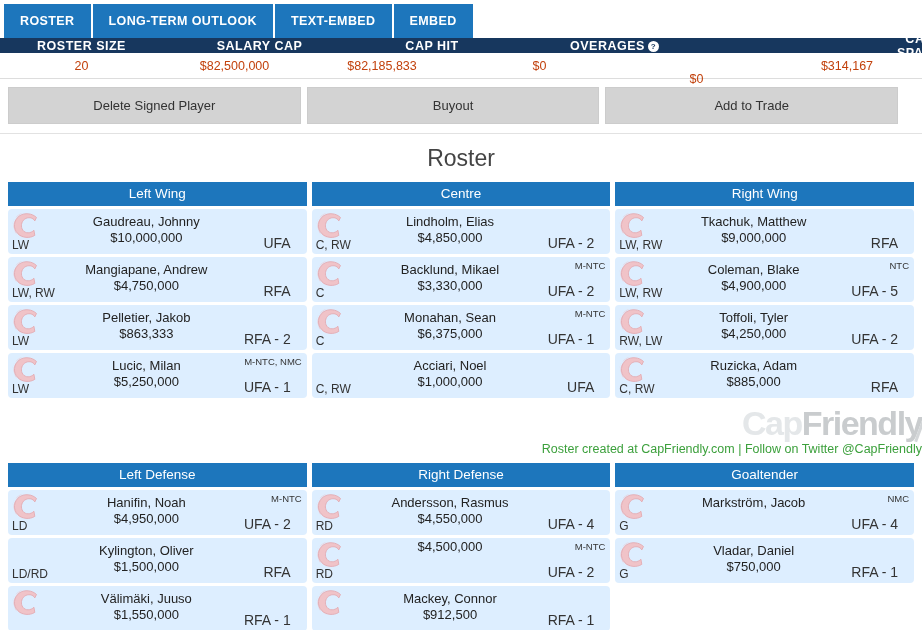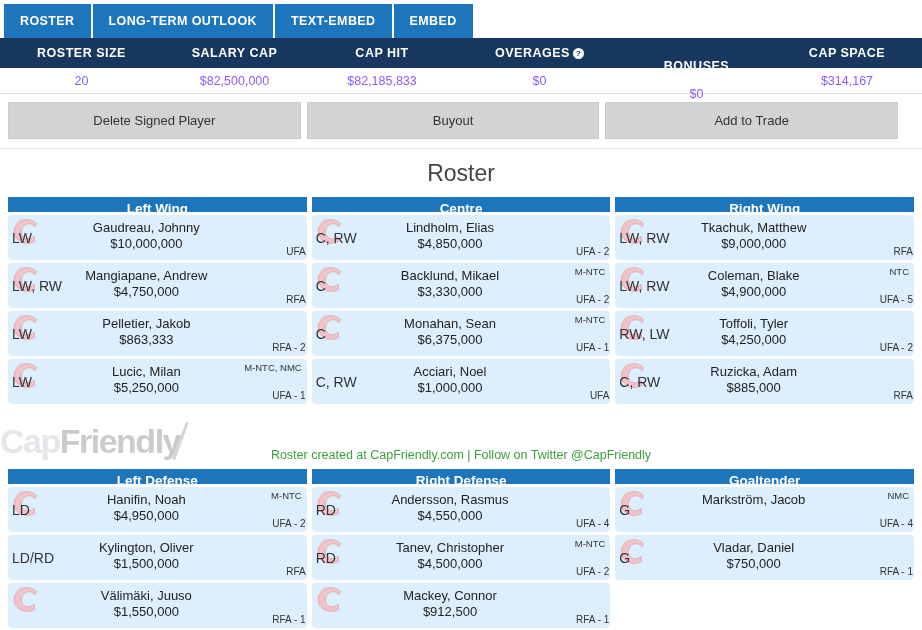--- a/index.html
+++ b/index.html
@@ -32,40 +32,41 @@
     padding: 0 16px;
     height: 34px;
     cursor: pointer;
     white-space: nowrap;
   }
 
   
   .summary-head {
     background: #17375e;
     display: flex;
-    height: 30px;
+    height: 15px;
     align-items: center;
+    gap: 25px;
   }
   .summary-head .cell {
     color: #ffffff;
     font-size: 12.5px;
     font-weight: bold;
     letter-spacing: .5px;
     text-align: center;
   }
   .summary-vals {
     display: flex;
     height: 26px;
     align-items: center;
     border-bottom: 1px solid #dddddd;
   }
   .summary-vals .cell {
     font-size: 12.5px;
     text-align: center;
-    color: #8b5cf6;
+    color: #c2410c;
   }
   .cell.c1 { flex: 0 0 163px; }
   .cell.c2 { flex: 0 0 143px; }
   .cell.c3 { flex: 0 0 152px; }
   .cell.c4 { flex: 0 0 163px; }
   .cell.c5 { flex: 0 0 151px; margin-top: 26px; }
   .cell.c6 { flex: 1 1 auto; }
 
   .help-icon {
     display: inline-block;
@@ -117,23 +118,22 @@
     gap: 5px;
     padding: 0 8px;
   }
   .pos-col { flex: 1 1 0; min-width: 0; }
 
   .pos-head {
     background: #1d76bc;
     color: #ffffff;
     text-align: center;
     font-size: 13.5px;
-    height: 15px;
+    height: 24px;
     line-height: 24px;
-    font-weight: bold;
   }
 
   .player-row {
     position: relative;
     height: 45px;
     background: #ddeeff;
     border-radius: 4px;
     margin-top: 3px;
     cursor: pointer;
     overflow: hidden;
@@ -142,22 +142,22 @@
   .logo-wrap {
     position: absolute;
     left: 3px;
     top: 2px;
     width: 34px;
     height: 30px;
   }
   .pos-abbr {
     position: absolute;
     left: 4px;
-    bottom: 14px;
-    font-size: 14px;
+    bottom: 2px;
+    font-size: 12px;
     color: #333333;
     white-space: nowrap;
   }
   .p-name {
     text-align: center;
     font-size: 13px;
     color: #222222;
     padding: 5px 62px 0 40px;
     white-space: nowrap;
     overflow: hidden;
@@ -172,31 +172,31 @@
   .p-clause {
     position: absolute;
     right: 5px;
     top: 3px;
     font-size: 9.5px;
     color: #333333;
     white-space: nowrap;
   }
   .p-expiry {
     position: absolute;
-    right: 1px;
+    right: 16px;
     bottom: 3px;
-    font-size: 10px;
+    font-size: 14px;
     color: #333333;
     white-space: nowrap;
   }
 
   
   .watermark {
-    text-align: left;
-    padding: 20px 0 2px 0;
+    text-align: right;
+    padding: 8px 0 2px 0;
     height: 44px;
   }
   .wm-text {
     font-size: 34px;
     font-weight: bold;
     letter-spacing: -1.5px;
     line-height: 34px;
     display: inline-block;
     position: relative;
   }
@@ -205,21 +205,21 @@
   .wm-slash {
     position: absolute;
     right: -2px;
     top: -3px;
     width: 3px;
     height: 40px;
     background: #d3d6d8;
     transform: rotate(20deg);
   }
   .attribution {
-    text-align: center;
+    text-align: right;
     font-size: 12.5px;
     color: #3ca03c;
     padding-bottom: 7px;
   }
 </style>
 </head>
 <body>
 
 <div class="tabs" id="tab-bar">
     <div class="tab">ROSTER</div>
@@ -539,21 +539,20 @@
               <path d="M30 7 C25 2 16 1 10 5 C3 10 2 20 8 26 C13 31 22 32 28 28 L27 22 C23 26 17 26 14 22 C11 18 12 12 16 9 C20 6 26 7 28 11 Z"></path>
               <path d="M9 4 C5 6 2 10 2 15 C2 11 4 7 8 5 Z" opacity=".85"></path>
               <path d="M6 9 C3 12 2 17 4 21 C3 16 4 12 7 10 Z" opacity=".8"></path>
               <path d="M5 16 C3 19 4 24 7 27 C5 23 4 19 6 17 Z" opacity=".75"></path>
               <path d="M12 2 C9 3 7 5 6 8 C8 5 10 3 13 2 Z" opacity=".7"></path>
               <path d="M8 24 C8 27 11 30 15 31 C11 29 9 27 9 24 Z" opacity=".7"></path>
             </g>
             <path d="M30 7 C25 2 16 1 10 5 C3 10 2 20 8 26 C13 31 22 32 28 28 L27 22 C23 26 17 26 14 22 C11 18 12 12 16 9 C20 6 26 7 28 11 Z" fill="none" stroke="#e3a9b0" stroke-width="1"></path>
           </svg></div>
         <div class="pos-abbr">RD</div>
-        <div class="p-name">Tanev, Christopher</div>
         <div class="p-salary">$4,500,000</div>
         <div class="p-clause">M-NTC</div>
         <div class="p-expiry">UFA - 2</div>
       </div>
       <div class="player-row">
         <div class="logo-wrap"><svg viewBox="0 0 40 34" width="34" height="30">
             <g fill="#f0c3c8">
               <path d="M30 7 C25 2 16 1 10 5 C3 10 2 20 8 26 C13 31 22 32 28 28 L27 22 C23 26 17 26 14 22 C11 18 12 12 16 9 C20 6 26 7 28 11 Z"></path>
               <path d="M9 4 C5 6 2 10 2 15 C2 11 4 7 8 5 Z" opacity=".85"></path>
               <path d="M6 9 C3 12 2 17 4 21 C3 16 4 12 7 10 Z" opacity=".8"></path>

